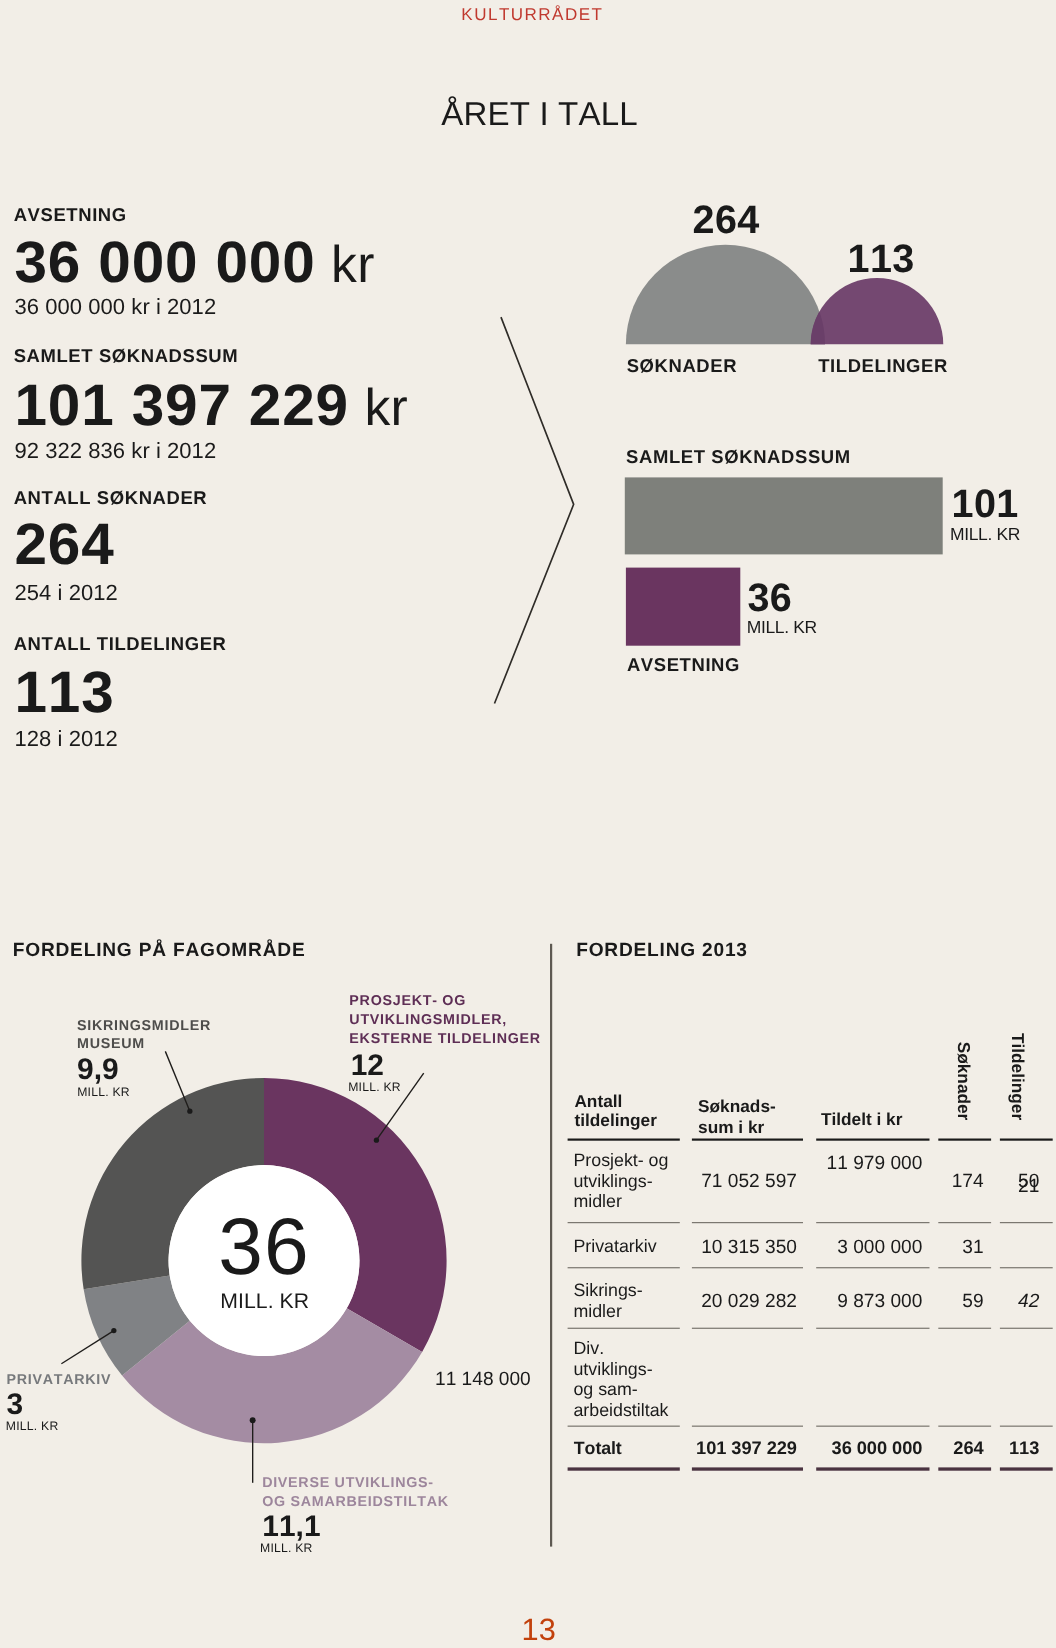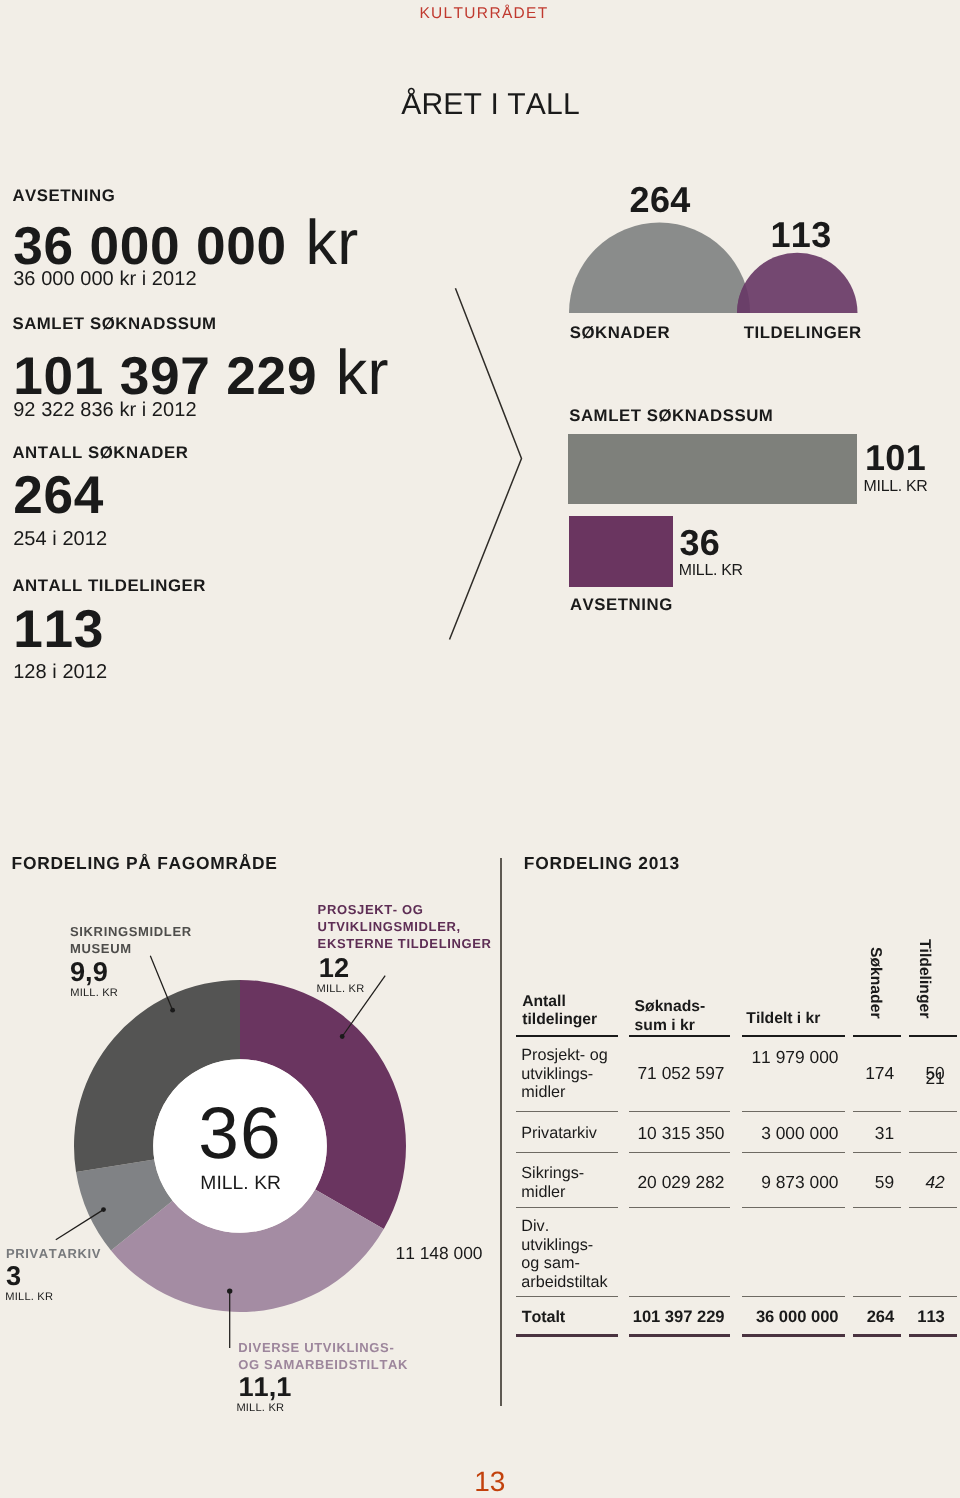--- a/index.html
+++ b/index.html
@@ -2,21 +2,21 @@
 <html><head>
 <meta charset="utf-8">
 <style>
   html,body{margin:0;padding:0;}
   body{width:960px;height:1498px;background:#f2eee7;color:#1a1a1a;position:relative;overflow:hidden;
        font-family:"Liberation Sans",sans-serif;font-kerning:none;
        -webkit-font-smoothing:antialiased;text-rendering:geometricPrecision;}
   .abs{position:absolute;white-space:nowrap;}
   .kf-label{font-weight:700;font-size:16.8px;letter-spacing:0.55px;line-height:1;}
   .kf-value{font-weight:700;font-size:53.2px;letter-spacing:0.75px;line-height:1;}
-  .kf-unit{font-weight:400;font-size:63px;letter-spacing:0.3px;}
+  .kf-unit{font-weight:400;font-size:47px;letter-spacing:0.3px;}
   .kf-prev{font-weight:400;font-size:20px;letter-spacing:0.05px;line-height:1;}
   .sect-title{font-weight:700;font-size:17.4px;letter-spacing:0.72px;line-height:1;}
   .dlbl div{}
   .dl-line{font-size:13px;font-weight:700;letter-spacing:0.65px;line-height:17.2px;}
   .dl-val{font-size:27.2px;font-weight:700;line-height:1;color:#1a1a1a;letter-spacing:0px;}
   .dl-unit{font-size:11.1px;font-weight:400;letter-spacing:0.2px;line-height:1;color:#1a1a1a;}
   .tcell{font-size:16.20px;font-weight:400;line-height:18.75px;}
   .thead{font-size:15.70px;font-weight:700;line-height:18.75px;}
   .tnum{font-size:17.40px;font-weight:400;line-height:1;}
   .rule{position:absolute;background:#6e6a63;height:1px;}

